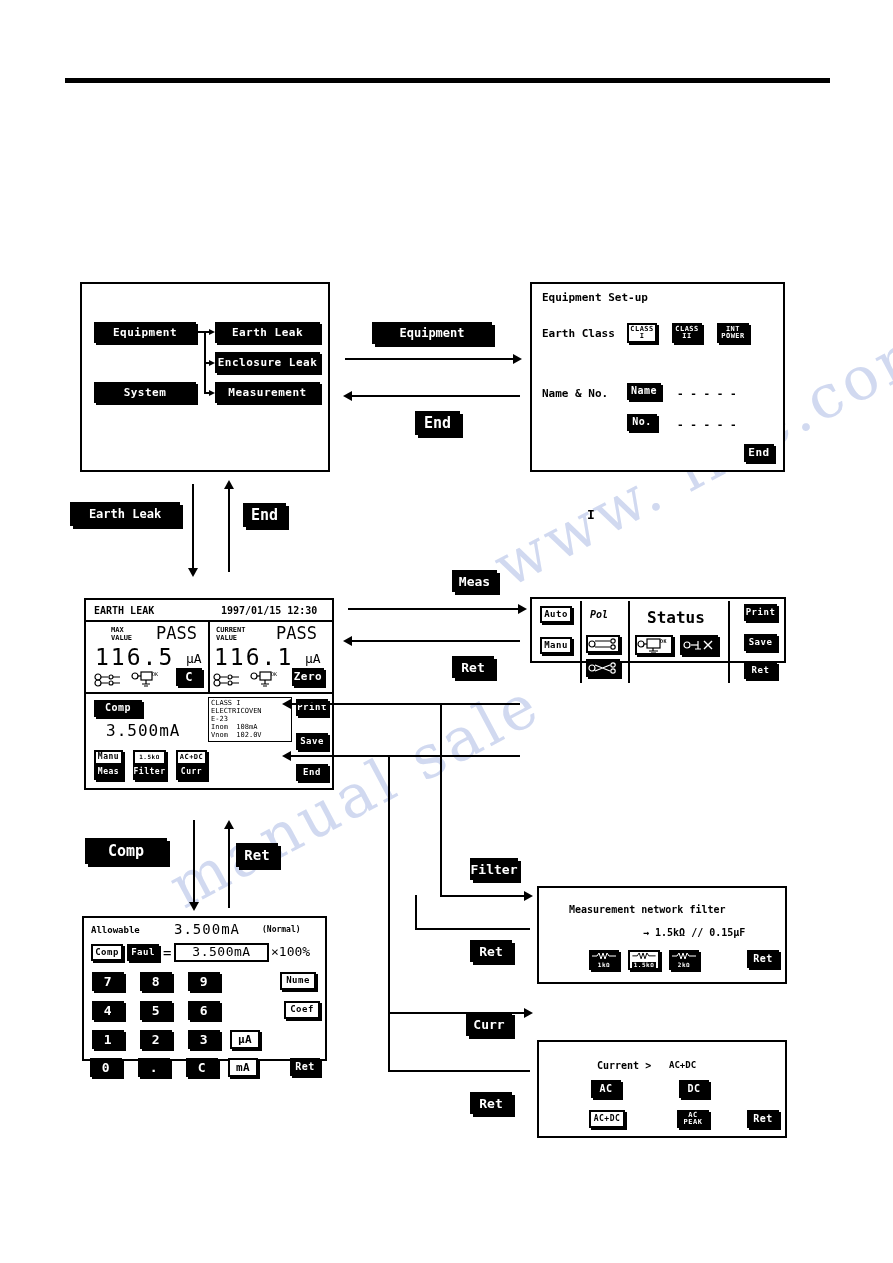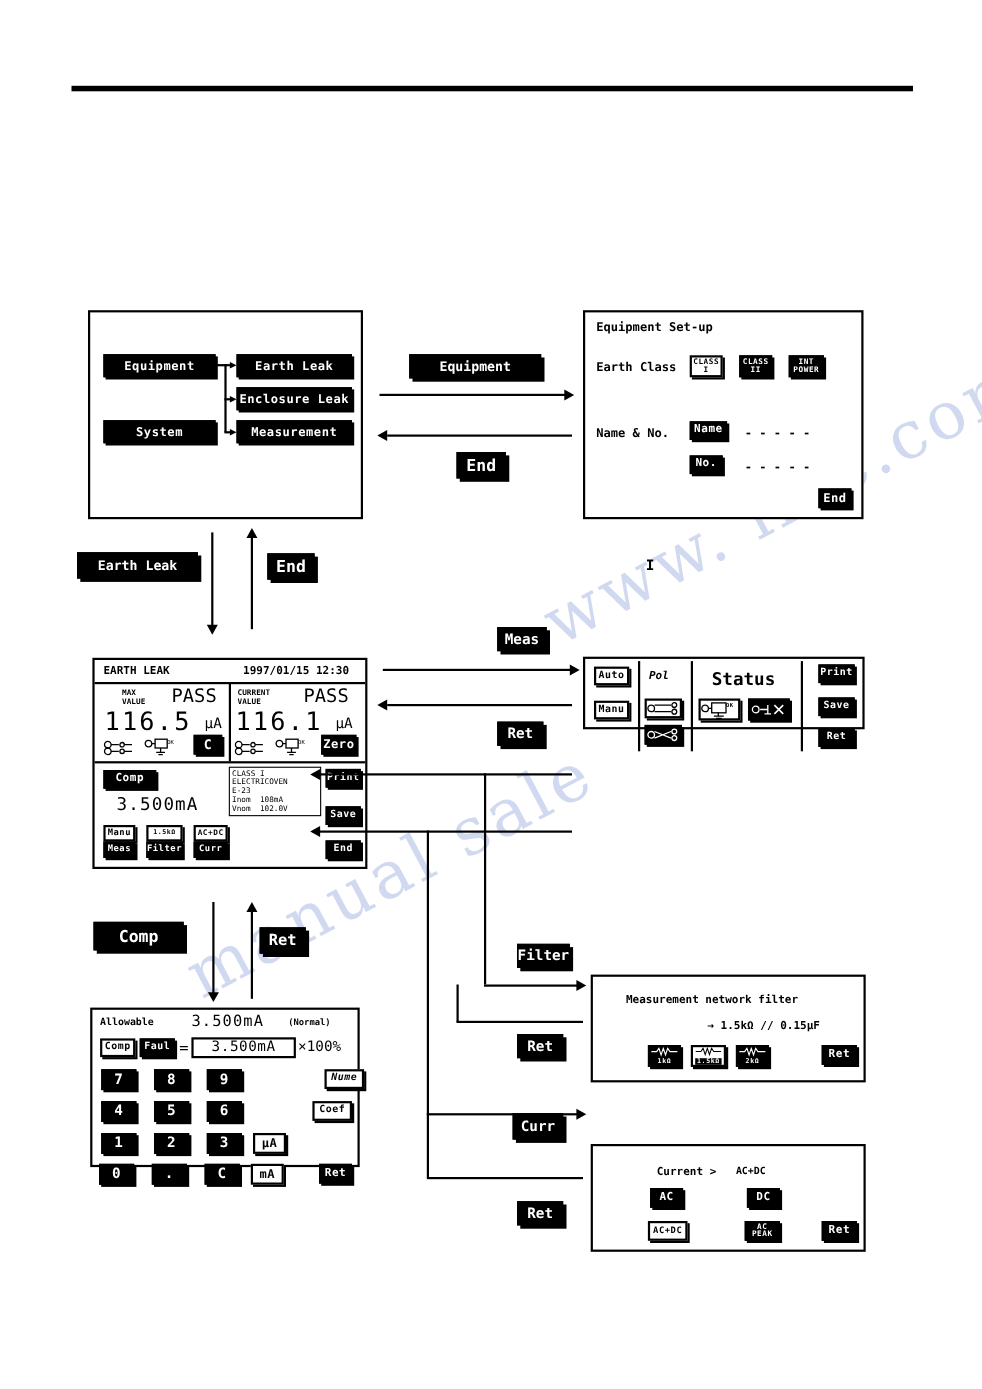--- a/index.html
+++ b/index.html
@@ -397,21 +397,21 @@
   <div class="txt" style="left:79px; top:27px; font-size:14px;">=</div>
 
   <div style="position:absolute; left:90px; top:25px; width:95px; height:19px; border:2px solid #000; box-sizing:border-box; display:flex; align-items:center; justify-content:center;">
     <span class="txt" style="position:static; font-size:13px; letter-spacing:.5px;">3.500mA</span>
   </div>
   <div class="txt" style="left:187px; top:27px; font-size:13px;">×100%</div>
 
   <div class="key" style="left:8px; top:54px; width:32px; height:19px; font-size:13px;">7</div>
   <div class="key" style="left:56px; top:54px; width:32px; height:19px; font-size:13px;">8</div>
   <div class="key" style="left:104px; top:54px; width:32px; height:19px; font-size:13px;">9</div>
-  <div class="key inv" style="left:211px; top:54px; width:36px; height:18px; font-size:9px;font-style:italic;">Nume</div>
+  <div class="key inv" style="left:196px; top:54px; width:36px; height:18px; font-size:9px;">Nume</div>
 
   <div class="key" style="left:8px; top:83px; width:32px; height:19px; font-size:13px;">4</div>
   <div class="key" style="left:56px; top:83px; width:32px; height:19px; font-size:13px;">5</div>
   <div class="key" style="left:104px; top:83px; width:32px; height:19px; font-size:13px;">6</div>
   <div class="key inv" style="left:200px; top:83px; width:36px; height:18px; font-size:9px;">Coef</div>
 
   <div class="key" style="left:8px; top:112px; width:32px; height:19px; font-size:13px;">1</div>
   <div class="key" style="left:56px; top:112px; width:32px; height:19px; font-size:13px;">2</div>
   <div class="key" style="left:104px; top:112px; width:32px; height:19px; font-size:13px;">3</div>
   <div class="key inv" style="left:146px; top:112px; width:30px; height:19px; font-size:11px;">μA</div>

